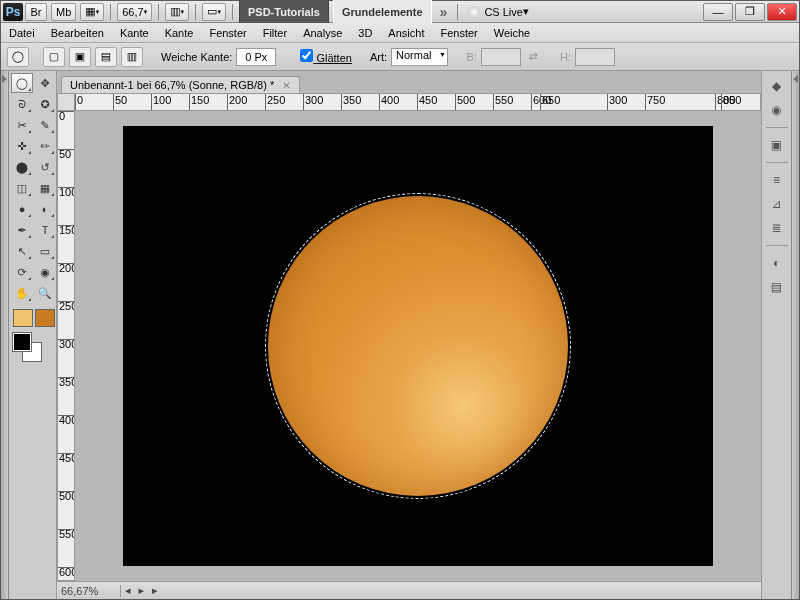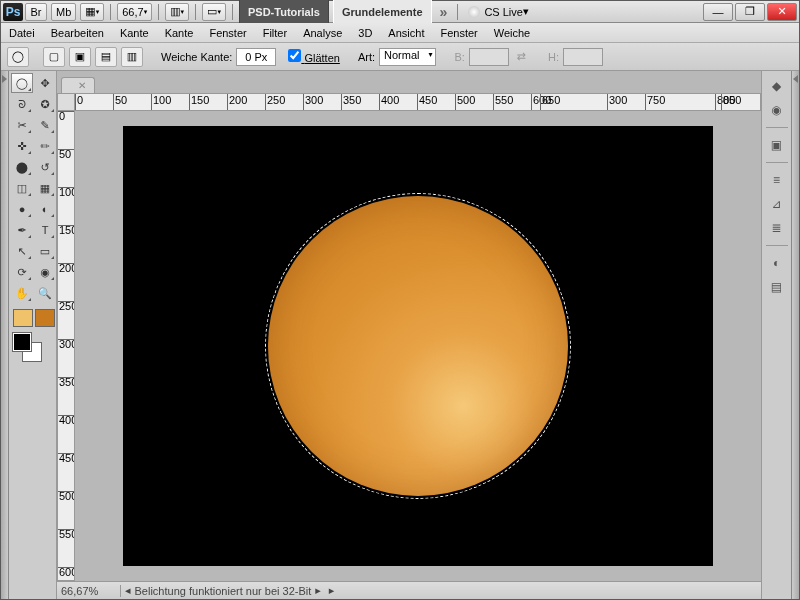--- a/index.html
+++ b/index.html
@@ -22,21 +22,21 @@
 .winbtn.close { background:linear-gradient(#f66,#c22); color:#fff;}
 
 .menubar { height:20px; background:linear-gradient(#e8e8e8,#d8d8d8); display:flex; align-items:center; padding:0 8px; border-bottom:1px solid #aaa;}
 .menubar span { margin-right:16px; cursor:pointer; }
 
 .optbar { height:28px; background:linear-gradient(#ddd,#ccc); display:flex; align-items:center; padding:0 6px; border-bottom:1px solid #999; gap:4px;}
 .opt-icon { width:22px; height:20px; border:1px solid #aaa; background:#eee; display:flex;align-items:center;justify-content:center; border-radius:2px; cursor:pointer;}
 .field-lbl { margin-left:14px; }
 .txtfield { width:40px; height:18px; border:1px solid #999; background:#fff; padding:0 3px; text-align:center; }
 .txtfield.ro { background:#ddd; }
-.chk { margin-left:8px;text-decoration:underline; }
+.chk { margin-left:20px;text-decoration:underline; }
 .selbox { border:1px solid #999; background:#fff; height:18px; padding:0 16px 15px 4px; position:relative; cursor:pointer;}
 .selbox::after{content:"▾"; position:absolute; right:3px; top:1px; font-size:8px;}
 .bigbtn { border:1px solid #888; background:linear-gradient(#f4f4f4,#ddd); padding:2px 10px; border-radius:3px; cursor:pointer; margin-left:auto;}
 
 .midrow { flex:1; display:flex; min-height:0; }
 
 .leftgutter { width:8px; background:linear-gradient(90deg,#aaa,#ccc); border-right:1px solid #888; display:flex;align-items:flex-start;justify-content:center; padding-top:4px;}
 .leftgutter div { width:0;height:0;border-top:4px solid transparent;border-bottom:4px solid transparent;border-left:5px solid #777; cursor:pointer;}
 .rightgutter { width:8px; background:linear-gradient(90deg,#ccc,#aaa); border-left:1px solid #888; display:flex;align-items:flex-start;justify-content:center;padding-top:4px;}
 .rightgutter div { width:0;height:0;border-top:4px solid transparent;border-bottom:4px solid transparent;border-right:5px solid #777; cursor:pointer;}
@@ -176,20 +176,21 @@
     </div>
     <div class="fgbg">
       <div class="bg"></div>
       <div class="fg"></div>
     </div>
   </div>
 
   <div class="docarea">
     <div class="tabbar">
       <div class="doctab">
+            <span>Unbenannt-1 bei 66,7% (Sonne, RGB/8) *</span>
             <span class="x">✕</span>
           </div>
     </div>
     <div class="rulerrow">
       <div class="corner"></div>
       <div class="hruler" id="hruler">
             <div class="tick" style="left: 0px;">0</div>
             <div class="tick" style="left: 38px;">50</div>
             <div class="tick" style="left: 76px;">100</div>
             <div class="tick" style="left: 114px;">150</div>
@@ -228,21 +229,20 @@
       <div class="canvaswrap">
         <div class="canvas">
           <div class="sun"></div>
           <div class="marquee"></div>
         </div>
       </div>
     </div>
     <div class="statusbar">
       <div class="zoom">66,67%</div>
       <span class="ar">◂</span>
-      <span>Belichtung funktioniert nur bei 32-Bit</span>
       <span class="ar">▸</span>
       <span class="ar">▸</span>
     </div>
   </div>
 
   <div class="rightpanels">
     <div class="ricon">◆</div>
     <div class="ricon">◉</div>
     <div class="rsep"></div>
     <div class="ricon">▣</div>

